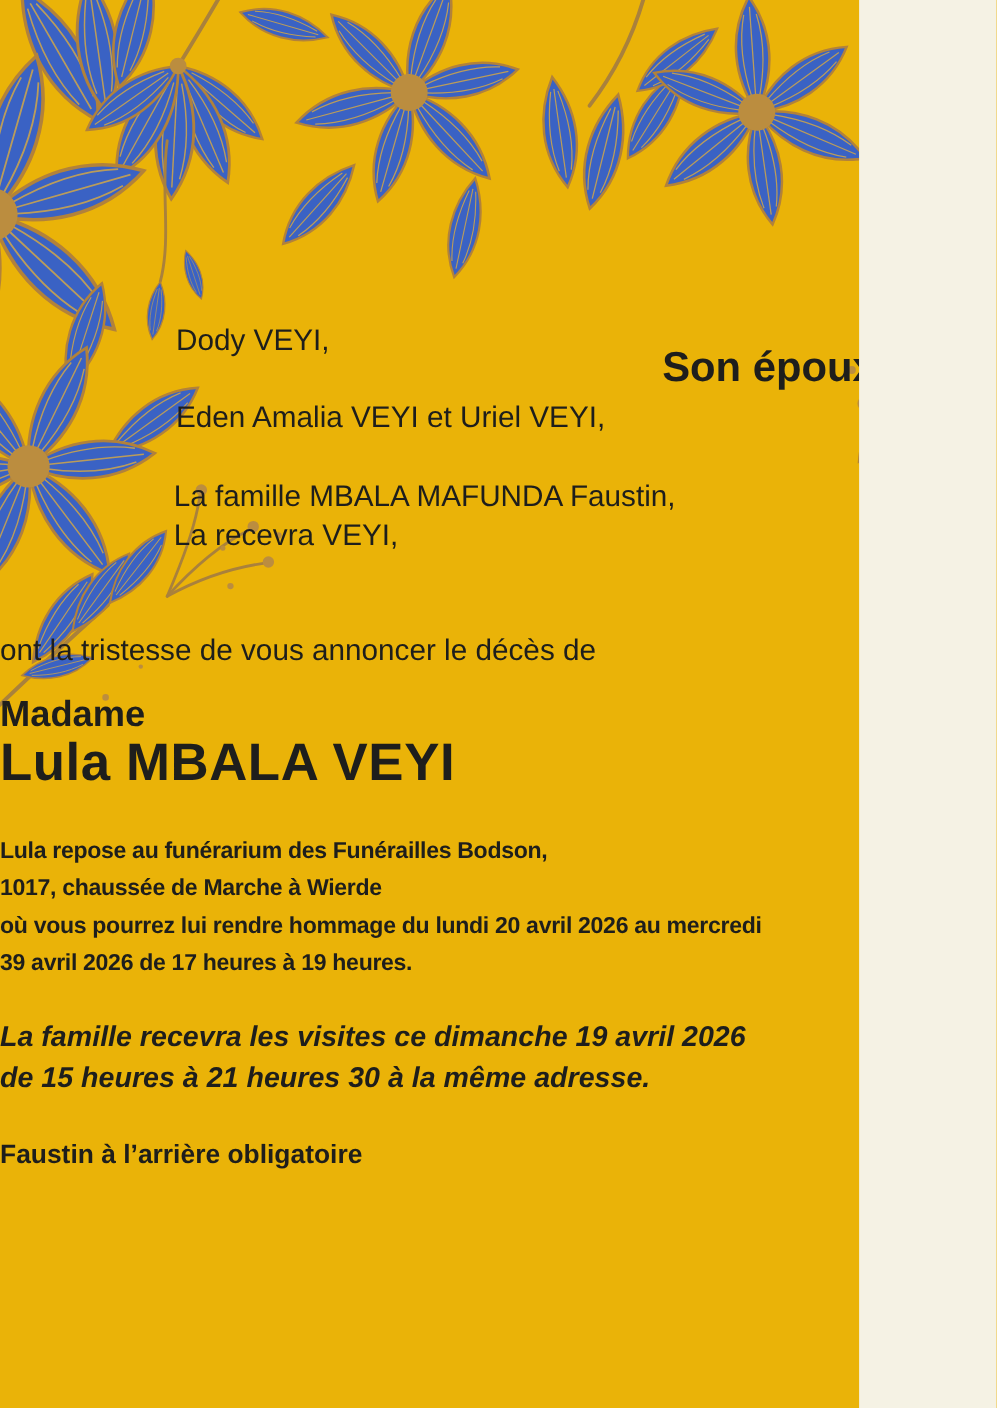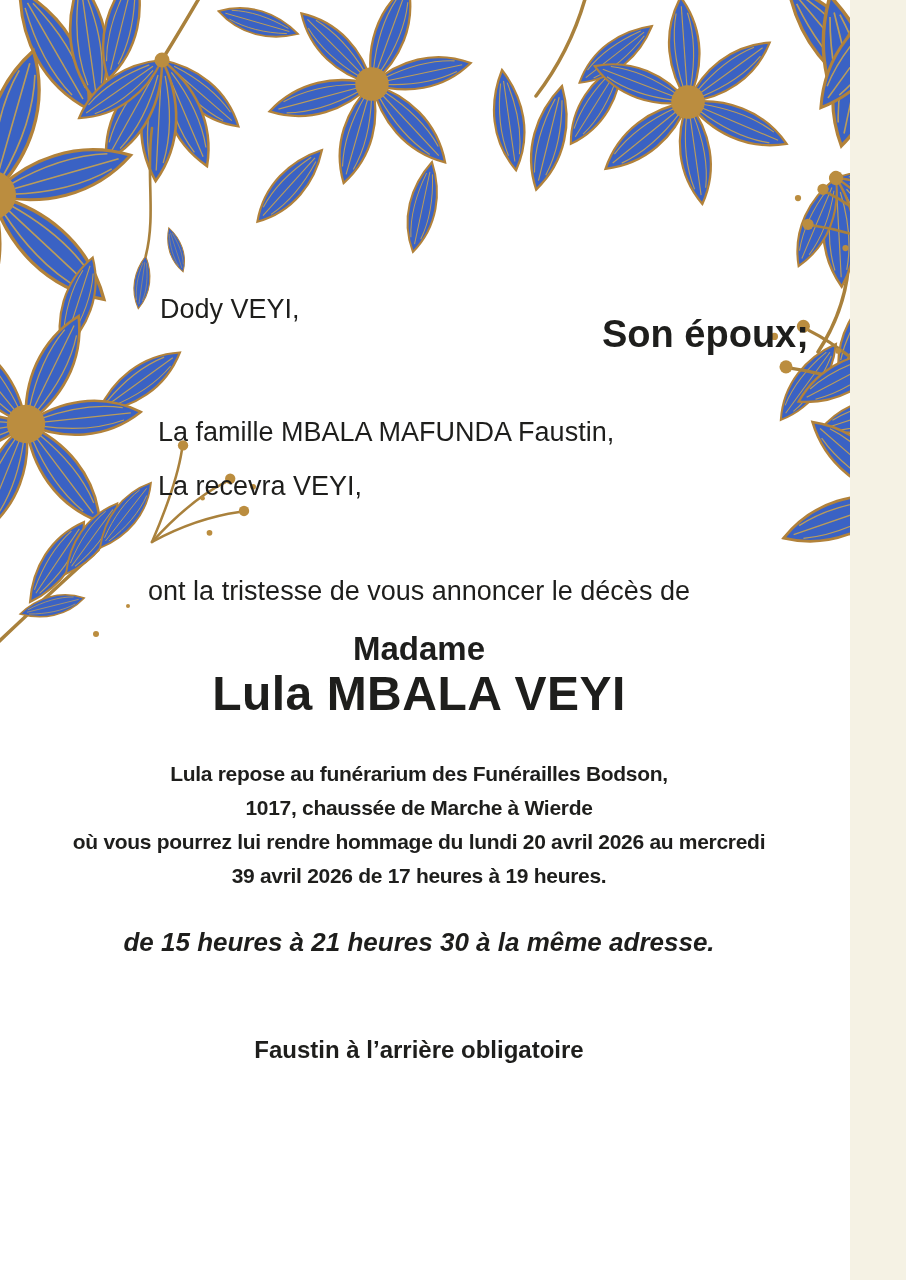--- a/index.html
+++ b/index.html
@@ -1,39 +1,39 @@
 <!DOCTYPE html>
 <html><head>
 <meta charset="utf-8">
 <style>
   html,body{margin:0;padding:0;}
   body{width:906px;height:1280px;overflow:hidden;background:#f5f2e4;}
   .card{
-    position:relative;width:850px;height:1280px;
-    background:#ffffff;overflow:hidden;
+    position:relative;width:781px;height:1280px;
+    background:#eab308;overflow:hidden;
     font-family:"Liberation Sans",sans-serif;color:#1e1e1c;
   }
   .florals{position:absolute;left:0;top:0;width:906px;height:1280px;}
   .pbody{fill:#3a62c4;stroke:#b2823a;stroke-width:2;}
   .vein{fill:none;stroke:#c9a34f;stroke-width:1;opacity:.9;}
   .stem{fill:none;stroke:#a9813c;stroke-width:3.5;stroke-linecap:round;}
   .goldfill{fill:#bb8d3f;stroke:none;}
   .txt{position:absolute;white-space:nowrap;}
-  .centered{left:0;right:12px;text-align:center;white-space:normal;}
+  .centered{left:0;right:12px;text-align:left;white-space:normal;}
   .reg{font-size:27px;}
   .role{font-size:38px;font-weight:bold;}
   .intro{top:576px;font-size:27px;}
   .madame{top:630px;font-size:33px;font-weight:bold;}
   .deceased{top:666px;font-size:48px;font-weight:bold;letter-spacing:.5px;}
   .viewing{top:757px;font-size:21px;font-weight:bold;line-height:34px;letter-spacing:-0.3px;}
   .visits{top:924px;font-size:26px;font-weight:bold;font-style:italic;line-height:37px;}
   .parking{top:1036px;font-size:24px;font-weight:bold;}
   #l-dody{left:160px;top:294px;}
   #l-eden{left:160px;top:364px;}
-  #l-fam0{left:158px;top:417px;}
+  #l-fam0{left:158px;top:436px;}
   #l-fam1{left:158px;top:471px;}
   #l-fam2{left:158px;top:506px;}
   #l-epoux{left:602px;top:313px;}
   #l-enfants{left:592px;top:384px;}
 </style>
 </head>
 <body>
 
 <div class="card">
 
@@ -135,34 +135,36 @@
       <use href="#spray" transform="translate(902,406) scale(1.45)"></use>
       <use href="#petal" transform="translate(892,352) rotate(242) scale(1.15)"></use>
       <use href="#petal" transform="translate(912,400) rotate(252) scale(1.05)"></use>
       <use href="#star" transform="translate(900,498) rotate(12) scale(1.3)"></use>
     </g>
   </svg>
 
   <div class="txt reg" id="l-dody">Dody VEYI,</div>
   <div class="txt role" id="l-epoux">Son époux;</div>
 
+  <div class="txt reg" id="l-eden">Eden Amalia VEYI et Uriel VEYI,</div>
 
   <div class="txt reg" id="l-fam0">La famille MBALA MAFUNDA Faustin,</div>
   <div class="txt reg" id="l-fam1">La recevra VEYI,</div>
 
   <div class="txt centered intro">ont la tristesse de vous annoncer le décès de</div>
   <div class="txt centered madame">Madame</div>
   <div class="txt centered deceased">Lula MBALA VEYI</div>
 
   <div class="txt centered viewing">
     <div>Lula repose au funérarium des Funérailles Bodson,</div>
     <div>1017, chaussée de Marche à Wierde</div>
     <div>où vous pourrez lui rendre hommage du lundi 20 avril 2026 au mercredi</div>
     <div>39 avril 2026 de 17 heures à 19 heures.</div>
   </div>
 
   <div class="txt centered visits">
+    <div>La famille recevra les visites ce dimanche 19 avril 2026</div>
     <div>de 15 heures à 21 heures 30 à la même adresse.</div>
   </div>
 
   <div class="txt centered parking">Faustin à l’arrière obligatoire</div>
 
 </div>
 
 </body></html>

